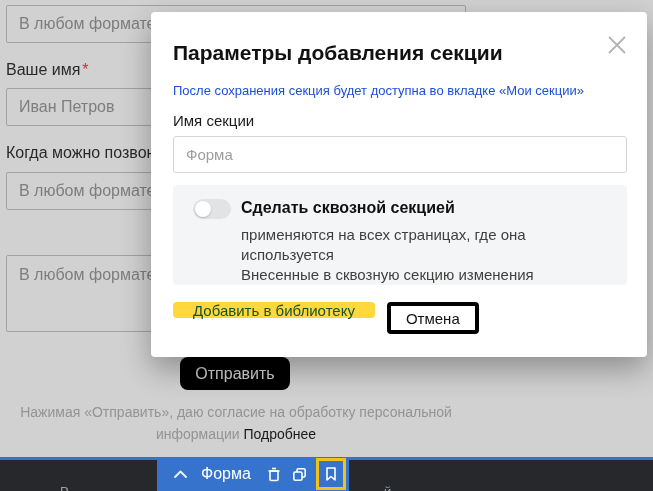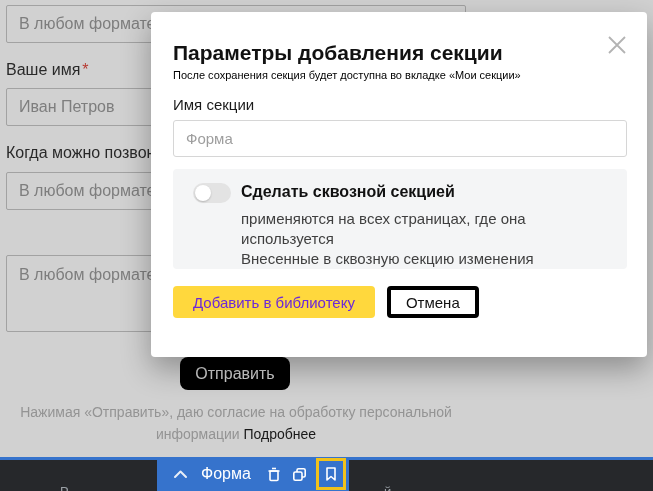--- a/index.html
+++ b/index.html
@@ -42,38 +42,38 @@
     display:flex; align-items:center; justify-content:center; margin-left:3px; }
   .bar-frag { position:absolute; top:27px; color:#9aa0a6; font-size:13px; }
 
   
   .modal { position:absolute; left:151px; top:12px; width:496px; height:345px;
     background:#fff; border-radius:4px; box-shadow:0 12px 30px rgba(0,0,0,0.32);
     padding:28px 20px 0 22px; }
   .modal-title { font-size:21px; font-weight:bold; color:#111; line-height:25px; }
   .modal-close { position:absolute; top:21px; right:18px; width:24px; height:24px;
     display:flex; align-items:center; justify-content:center; cursor:pointer; }
-  .modal-subtitle { font-size:11px; color:#000000; line-height:20px; }
+  .modal-subtitle { margin-top:16px; font-size:13px; color:#1d4ed8; line-height:20px; }
   .modal-field-label { margin-top:10px; font-size:15px; color:#1a1a1a; line-height:19px; }
   .modal-input { margin-top:6px; width:454px; height:37px; border:1px solid #d6d6d6;
     border-radius:3px; padding:0 12px; font-size:15px; color:#222;
     font-family:"Liberation Sans", sans-serif; }
   .modal-input::placeholder { color:#9e9e9e; opacity:1; }
   .panel { margin-top:12px; width:454px; height:100px; background:#f4f5f6;
     border-radius:4px; padding:13px 16px 0 20px; display:flex; }
   .toggle { position:relative; width:38px; height:20px; border-radius:10px;
     background:#e3e3e3; flex-shrink:0; margin-top:1px; cursor:pointer; }
   .toggle-knob { position:absolute; left:2px; top:2px; width:16px; height:16px;
     border-radius:50%; background:#fff; box-shadow:0 1px 2px rgba(0,0,0,0.2); }
   .panel-text { margin-left:10px; }
   .panel-title { font-size:16px; font-weight:bold; color:#111; line-height:20px; }
   .panel-desc { margin-top:7px; font-size:15px; color:#3f3f3f; line-height:20px; }
   .btn-row { display:flex; gap:12px; margin-top:17px; }
-  .btn-primary { height:32px; padding:0 20px; background:#ffd83d; border:none;
-    border-radius:4px; font-size:15px; color:#6d28d9; font-family:"Liberation Sans", sans-serif; }
+  .btn-primary { height:16px; padding:0 20px; background:#ffd83d; border:none;
+    border-radius:4px; font-size:15px; color:#14532d; font-family:"Liberation Sans", sans-serif; }
   .btn-cancel { height:32px; padding:0 15px; background:#fff; border:4px solid #000000;
     border-radius:4px; font-size:15px; color:#111; font-family:"Liberation Sans", sans-serif; }
 </style>
 </head>
 <body>
 
 <div class="screen">
 
   <div class="bg-form">
     <input class="bg-input" style="top: 5px;" placeholder="В любом формате">

